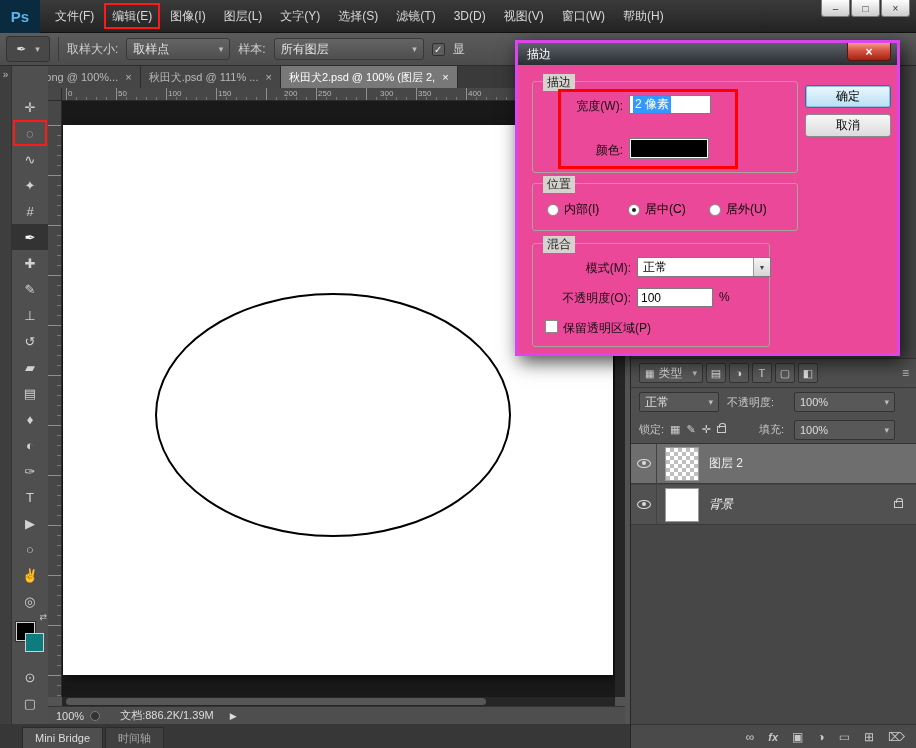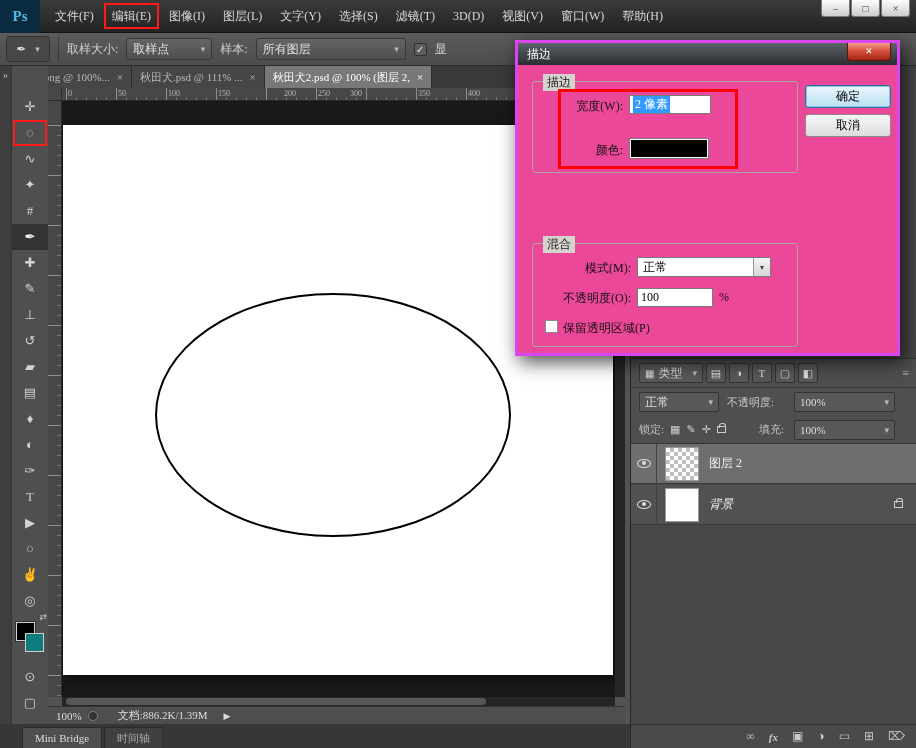--- a/index.html
+++ b/index.html
@@ -1,18 +1,18 @@
 <!DOCTYPE html>
 <html><head>
 <meta charset="utf-8">
 <style>
   *{margin:0;padding:0;box-sizing:border-box}
   body{background:#6b6b6b}
   #app{position:relative;width:916px;height:748px;background:#535353;overflow:hidden;
-       font-family:Liberation Serif, serif;font-size:12px;color:#ddd;cursor:default}
+       font-family:Liberation Sans, sans-serif;font-size:12px;color:#ddd;cursor:default}
   .abs{position:absolute}
   .f{display:flex;align-items:center}
 
   
   .titlebar{left:0;top:0;width:916px;height:33px;background:linear-gradient(#3a3a3a,#242424);border-bottom:1px solid #121212}
   .ps-logo{width:40px;height:33px;background:#0a2a3f;color:#58b6e8;font-weight:bold;font-size:15px;
            display:flex;align-items:center;justify-content:center;margin-right:6px}
   .menu-item{padding:0 9px;line-height:33px;color:#d8d8d8;position:relative;white-space:nowrap}
   .red-outline{position:absolute;left:1px;right:1px;top:3px;bottom:4px;border:2px solid #ff1a1a;pointer-events:none}
   .win-controls{position:absolute;right:6px;top:0;display:flex}
@@ -154,21 +154,21 @@
     </div>
   </div>
 
   <div class="abs f optbar">
     <div class="tool-preset f">
       <span>✒</span>
       <span class="caret">▾</span>
     </div>
     <div class="vsep"></div>
     <span class="opt-label">取样大小:</span>
-    <div class="combo f" style="width:86px">
+    <div class="combo f" style="width:104px">
       <span>取样点</span>
       <span class="caret">▾</span>
     </div>
     <span class="opt-label">样本:</span>
     <div class="combo f" style="width:150px">
       <span>所有图层</span>
       <span class="caret">▾</span>
     </div>
     <div class="checkbox-dark f">
       <span>✓</span>
@@ -271,21 +271,21 @@
   </div>
 
   <div class="abs corner"></div>
   <div class="abs h-ruler">
     <span class="tick" style="left:6px">0</span>
     <span class="tick" style="left:56px">50</span>
     <span class="tick" style="left:106px">100</span>
     <span class="tick" style="left:156px">150</span>
     <span class="tick" style="left:222px">200</span>
     <span class="tick" style="left:256px">250</span>
-    <span class="tick" style="left:288px">300</span>
+    <span class="tick" style="left:318px">300</span>
     <span class="tick" style="left:356px">350</span>
     <span class="tick" style="left:406px">400</span>
   </div>
   <div class="abs v-ruler"></div>
   <div class="abs pasteboard">
     <div class="canvas">
       <div class="ellipse"></div>
     </div>
   </div>
   <div class="abs vscroll">
@@ -381,22 +381,37 @@
       <span class="glabel">描边</span>
       <span class="dlabel" style="left:10px;top:16px;width:80px">宽度(W):</span>
       <div class="txtinput" style="left:96px;top:13px;width:82px">
         <span class="seltext">2 像素</span>
       </div>
       <span class="dlabel" style="left:10px;top:60px;width:80px">颜色:</span>
       <div class="colorswatch" style="left:96px;top:56px;width:80px;height:21px"></div>
     </div>
     <div class="redbox" style="left:40px;top:46px;width:180px;height:80px"></div>
 
-
-    <div class="group" style="left:14px;top:200px;width:266px;height:104px">
+    <div class="group" style="left:14px;top:140px;width:266px;height:48px">
+      <span class="glabel">位置</span>
+      <span class="ritem" style="left:14px">
+          <span class="radio"></span>
+          <span>内部(I)</span>
+        </span>
+      <span class="ritem" style="left:95px">
+          <span class="radio on"></span>
+          <span>居中(C)</span>
+        </span>
+      <span class="ritem" style="left:176px">
+          <span class="radio"></span>
+          <span>居外(U)</span>
+        </span>
+    </div>
+
+    <div class="group" style="left:14px;top:200px;width:238px;height:104px">
       <span class="glabel">混合</span>
       <span class="dlabel" style="left:14px;top:16px;width:84px">模式(M):</span>
       <div class="wcombo" style="left:104px;top:13px;width:134px">
         <span>正常</span>
         <span class="arrowbox">▾</span>
       </div>
       <span class="dlabel" style="left:14px;top:46px;width:84px">不透明度(O):</span>
       <div class="txtinput" style="left:104px;top:44px;width:76px">
           <span>100</span>
         </div>

